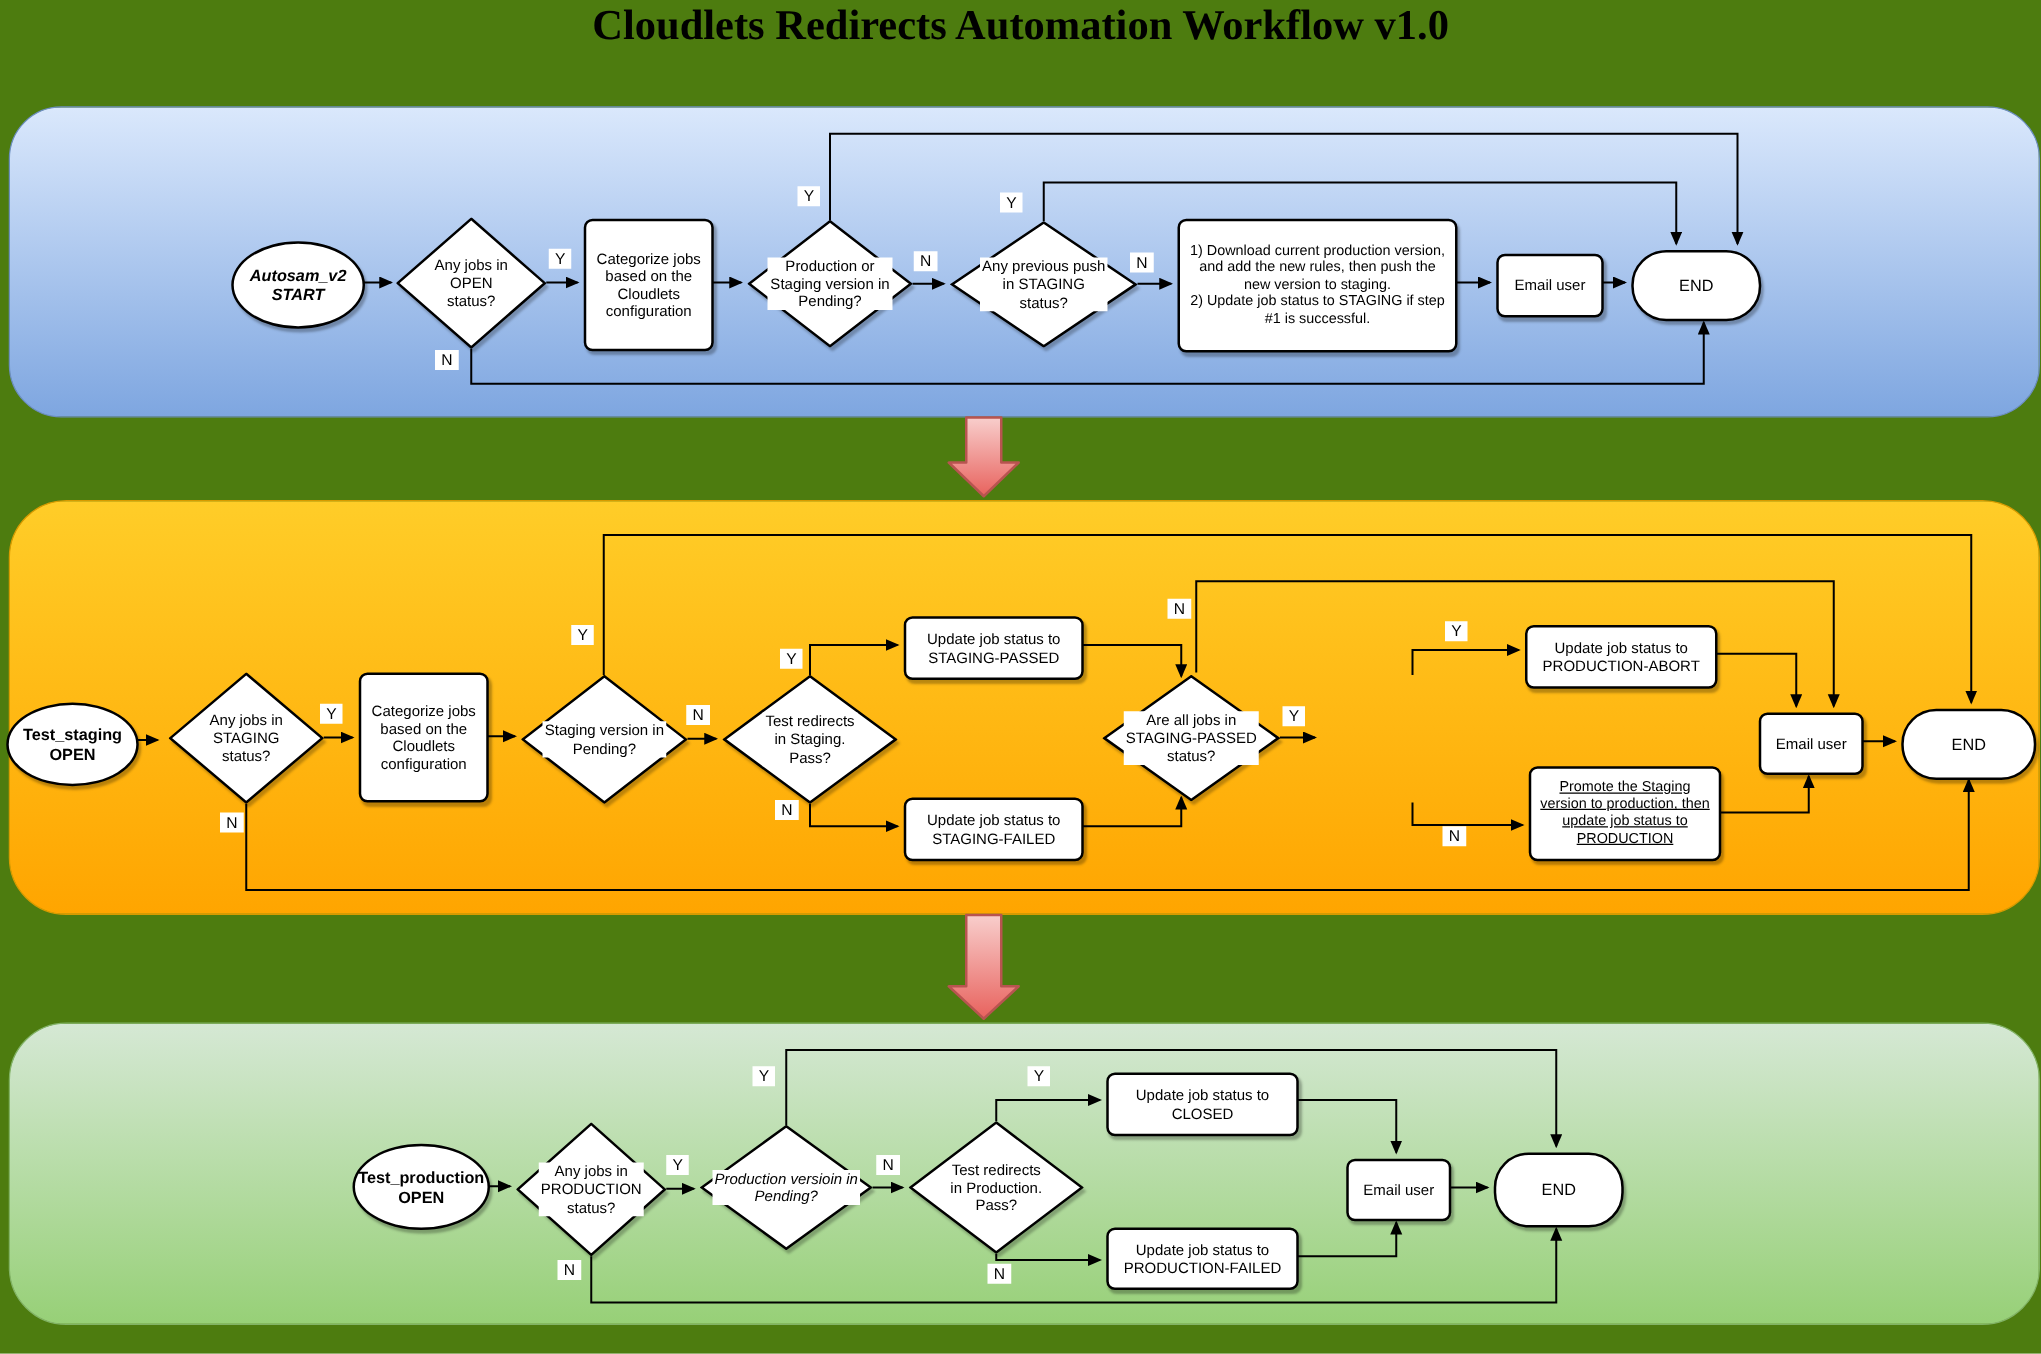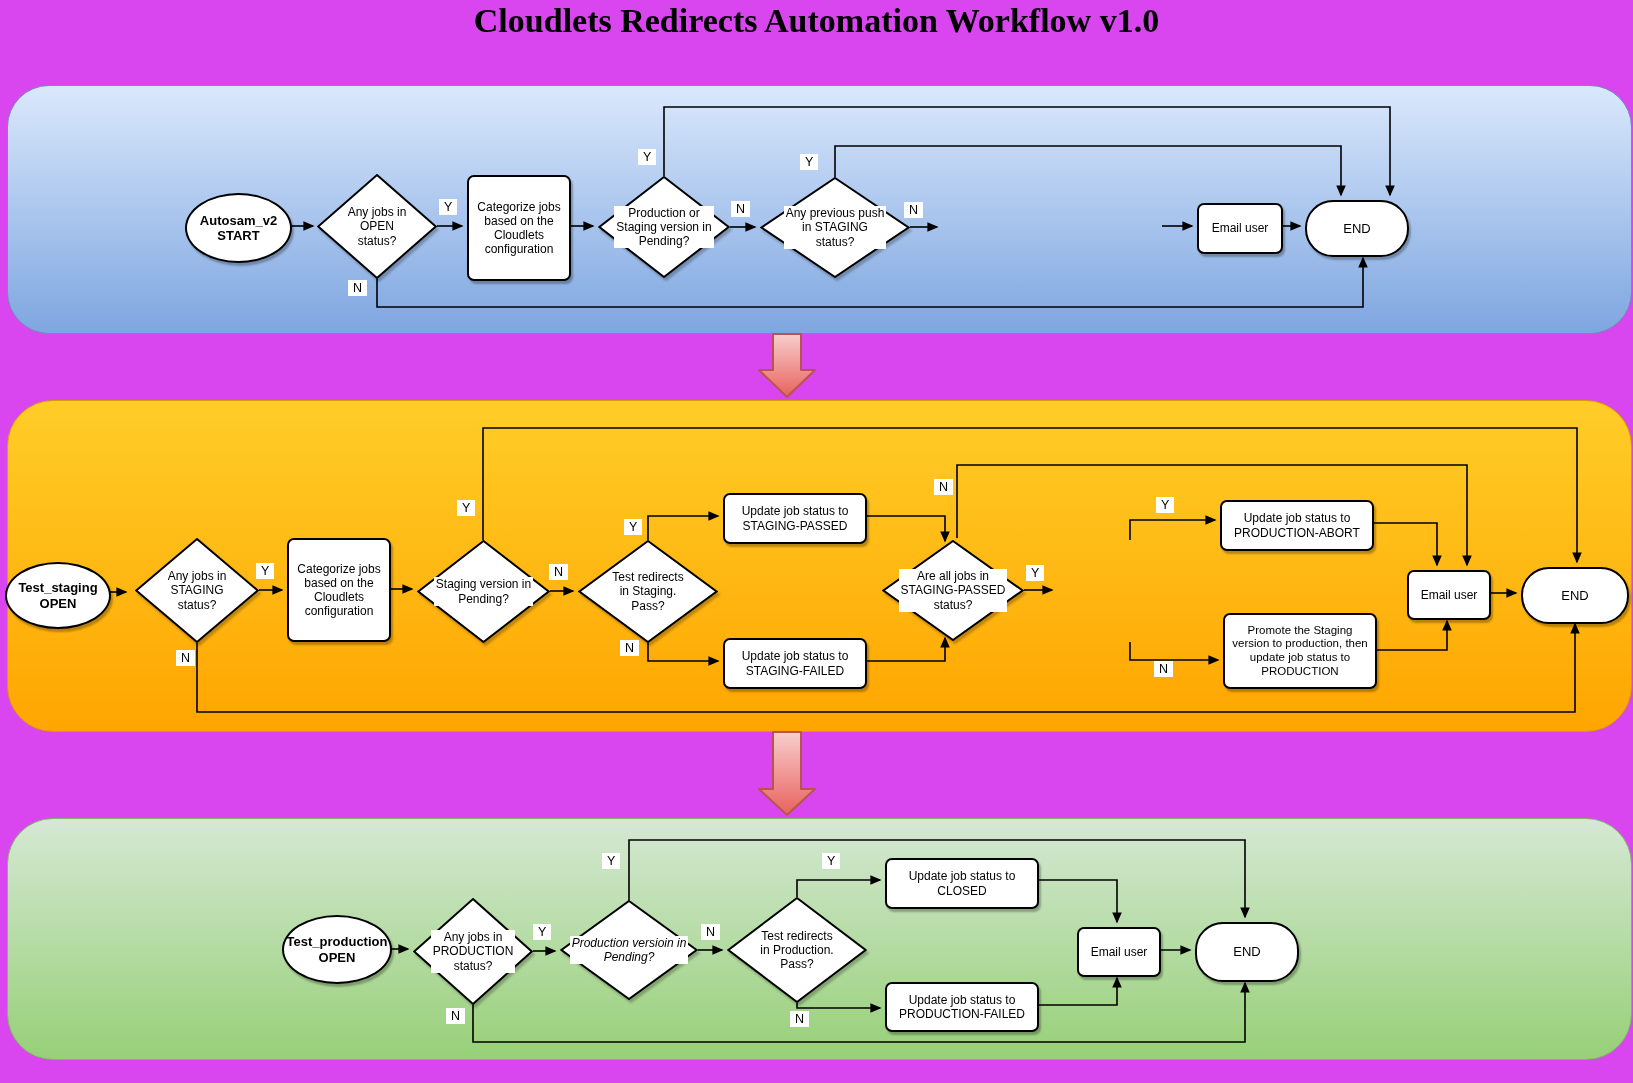--- a/index.html
+++ b/index.html
@@ -1,17 +1,17 @@
 <!DOCTYPE html>
 <html><head>
 <meta charset="utf-8">
 <style>
   html,body{margin:0;padding:0;background:#ffffff;}
   body{font-family:"Liberation Sans", sans-serif;}
-  #canvas{position:relative;width:1633px;height:1083px;background:#d946ef;overflow:hidden;}
+  #canvas{position:relative;width:1633px;height:1083px;background:#4d7c0f;overflow:hidden;}
 
   .page-title{position:absolute;left:0;top:2px;width:1633px;text-align:center;
     font-family:"Liberation Serif", serif;font-weight:bold;font-size:34px;color:#000;}
 
   .lane{position:absolute;z-index:0;}
   .lane-blue{left:7px;top:85px;width:1623px;height:247px;border-radius:42px;
     border:1px solid #6c8ebf;background:linear-gradient(#dae8fc,#7ea6e0);}
   .lane-orange{left:7px;top:400px;width:1623px;height:330px;border-radius:46px;
     border:1px solid #d79b00;background:linear-gradient(#ffcd28,#ffa500);}
   .lane-green{left:7px;top:818px;width:1623px;height:240px;border-radius:46px;
@@ -99,21 +99,21 @@
     <path class="wire" marker-end="url(#arr)" d="M698 950 H722"></path>
     <path class="wire" marker-end="url(#arr)" d="M797 897 V880 H880"></path>
     <path class="wire" marker-end="url(#arr)" d="M797 1003 V1008 H880"></path>
     <path class="wire" marker-end="url(#arr)" d="M1035 880 H1117 V922"></path>
     <path class="wire" marker-end="url(#arr)" d="M1035 1005 H1117 V978"></path>
     <path class="wire" marker-end="url(#arr)" d="M1157 950 H1190"></path>
     <path class="wire" marker-end="url(#arr)" d="M629 900 V840 H1245 V917"></path>
     <path class="wire" marker-end="url(#arr)" d="M473 1005 V1042 H1245 V983"></path>
   </svg>
 
-  <div class="node ellipsenode" style="left:185px;top:193px;width:103px;height:66px;">
+  <div class="node ellipsenode" style="left:185px;top:193px;width:103px;height:66px;font-style:italic;">
       <span>Autosam_v2
 START</span>
     </div>
 
   <div class="node diamondnode" style="left:317px;top:174px;width:120px;height:105px;">
     <svg viewBox="0 0 100 100" preserveAspectRatio="none">
         <polygon points="50,1 99,50 50,99 1,50"></polygon>
       </svg>
     <span>Any jobs in
 OPEN
@@ -138,20 +138,27 @@
 
   <div class="node diamondnode" style="left:760px;top:177px;width:150px;height:101px;">
     <svg viewBox="0 0 100 100" preserveAspectRatio="none">
         <polygon points="50,1 99,50 50,99 1,50"></polygon>
       </svg>
     <span>Any previous push
 in STAGING
 status?</span>
   </div>
 
+  <div class="node rectnode fs11" style="left:942px;top:175px;width:220px;height:103px;">
+      <span>1) Download current production version,
+and add the new rules, then push the
+new version  to staging.
+2) Update job status to STAGING if step
+#1 is successful.</span>
+    </div>
 
   <div class="node rectnode" style="left:1197px;top:203px;width:82px;height:47px;">
       <span>Email user</span>
     </div>
 
   <div class="node endnode" style="left:1305px;top:200px;width:100px;height:53px;">
       <span>END</span>
     </div>
 
   <div class="elabel" style="left:439px;top:199px;">Y</div>
@@ -217,21 +224,21 @@
 STAGING-PASSED
 status?</span>
   </div>
 
 
   <div class="node rectnode" style="left:1220px;top:500px;width:150px;height:47px;">
       <span>Update job status to
 PRODUCTION-ABORT</span>
     </div>
 
-  <div class="node rectnode fs11" style="left:1223px;top:613px;width:150px;height:72px;">
+  <div class="node rectnode fs11" style="left:1223px;top:613px;width:150px;height:72px;text-decoration:underline;">
       <span>Promote the Staging
 version to production, then
 update job status to
 PRODUCTION</span>
     </div>
 
   <div class="node rectnode" style="left:1407px;top:570px;width:80px;height:46px;">
       <span>Email user</span>
     </div>
 

